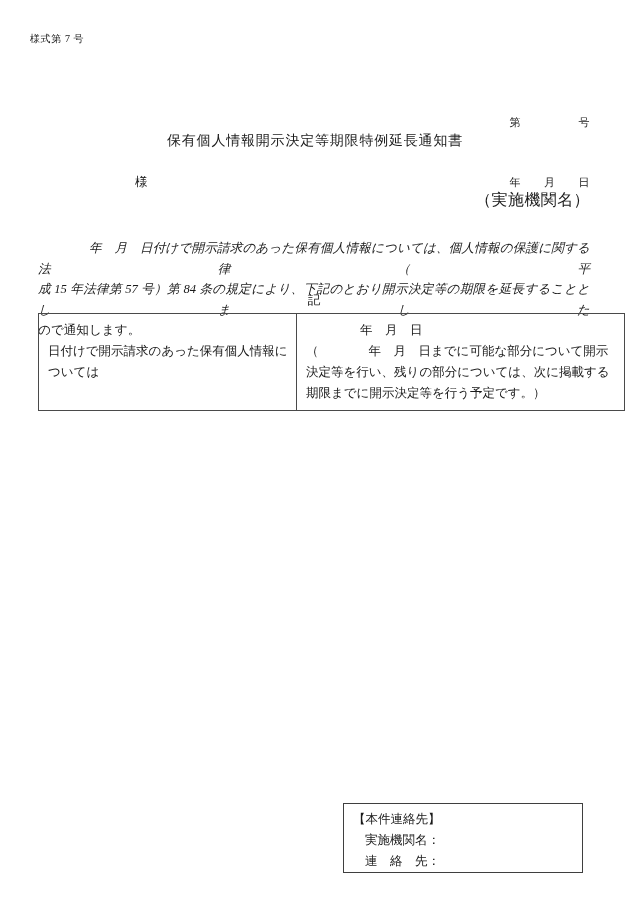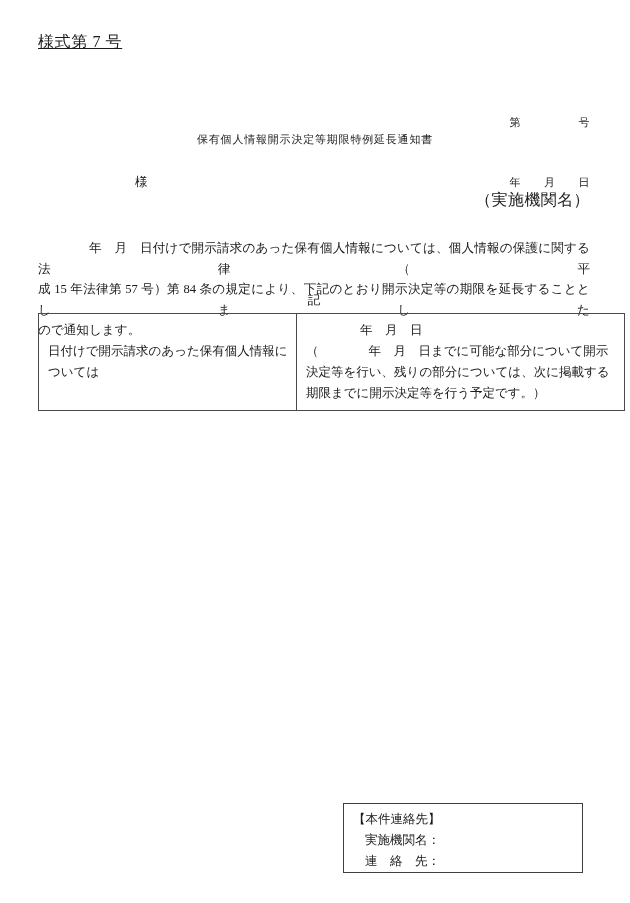--- a/index.html
+++ b/index.html
@@ -19,26 +19,25 @@
     position: absolute;
     inset: 0;
     width: 630px;
     height: 903px;
     overflow: hidden;
   }
 
   
   .form-no {
     position: absolute;
-    left: 38px;
+    left: 30px;
     top: 32px;
-    font-size: 16px;
+    font-size: 10px;
     letter-spacing: 0.6px;
     white-space: pre;
-    text-decoration: underline;
   }
 
   
   .docmeta {
     position: absolute;
     right: 40px;
     top: 72px;
     font-size: 11px;
     line-height: 20px;
     text-align: left;
@@ -46,21 +45,21 @@
   }
   .docmeta div { letter-spacing: 0.5px; }
 
   
   .doc-title {
     position: absolute;
     left: 0;
     right: 0;
     top: 132px;
     text-align: center;
-    font-size: 11px;
+    font-size: 14px;
     letter-spacing: 0.8px;
     white-space: pre;
   }
 
   
   .addressee {
     position: absolute;
     left: 135px;
     top: 174px;
     font-size: 12.5px;
@@ -87,20 +86,21 @@
     text-justify: inter-character;
   }
   .body-text .line {
     display: block;
     white-space: pre;
   }
   .body-text .line.j {
     white-space: normal;
     text-align: justify;
     text-align-last: justify;
+    font-style: italic;
   }
 
   
   .ki {
     position: absolute;
     left: 38px;
     width: 552px;
     top: 292px;
     text-align: center;
     font-size: 12.6px;

